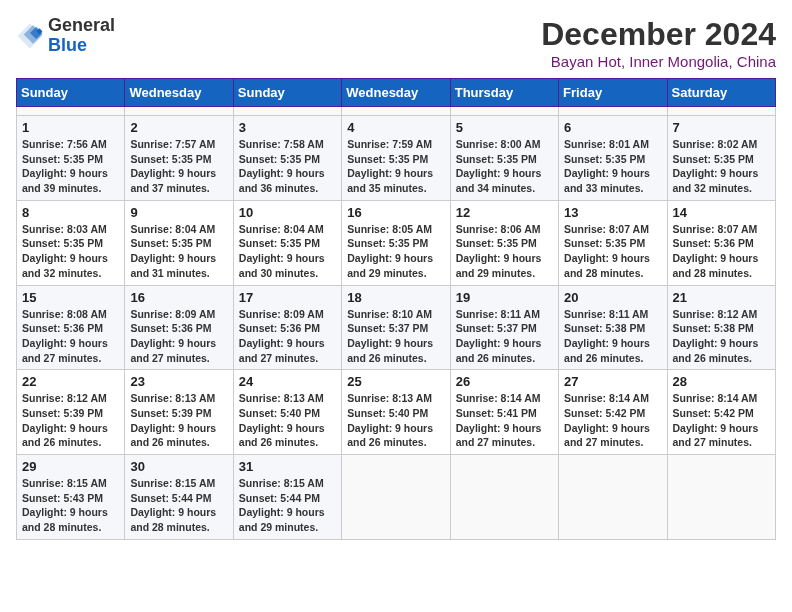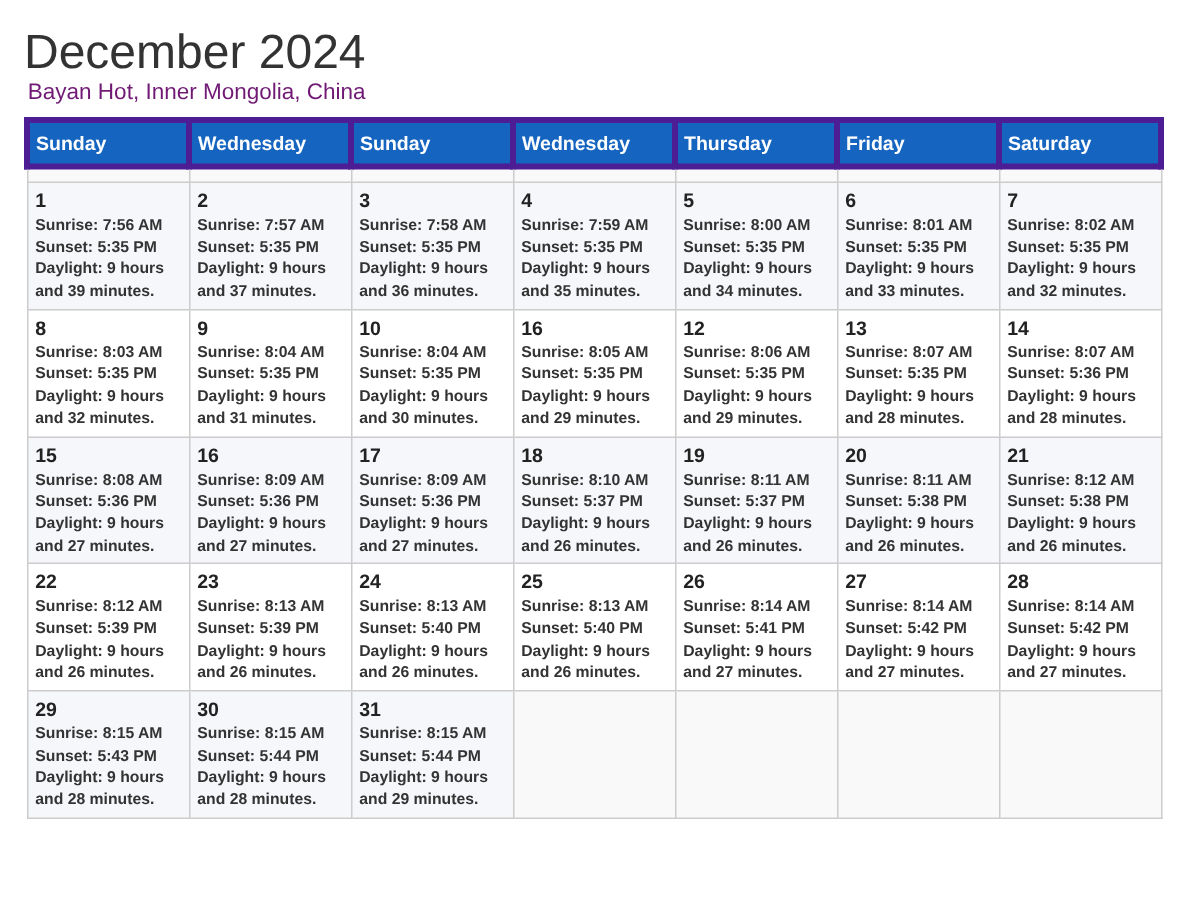--- a/index.html
+++ b/index.html
@@ -30,40 +30,40 @@
     .logo-blue { color: #1565c0; }
     .logo-icon {
       width: 28px;
       height: 28px;
     }
     .title-area {
       text-align: right;
     }
     .month-title {
       font-size: 32px;
-      font-weight: normal;
+      font-weight: bold;
       color: #333;
     }
     .location-title {
       font-size: 15px;
       color: #701a75;
     }
     .calendar {
       width: 100%;
       border-collapse: collapse;
       font-size: 11px;
     }
     .calendar th {
       background: #1565c0;
       color: #fff;
       padding: 6px 4px;
       text-align: left;
       font-size: 13px;
       font-weight: bold;
-      border: 4px solid #4c1d95;
+      border: 1px solid #4c1d95;
     }
     .calendar td {
       border: 1px solid #ccc;
       vertical-align: top;
       padding: 4px 5px;
       width: calc(100% / 7);
       background: #fff;
       min-height: 80px;
     }
     .calendar tr:nth-child(even) td {
@@ -83,20 +83,32 @@
       font-weight: bold;
     }
     .empty-cell {
       background: #f9f9f9 !important;
     }
   </style>
 </head>
 <body>
 
 <div class="header-area">
+  <div class="logo">
+    <svg class="logo-icon" viewBox="0 0 36 36">
+      <polygon points="18,2 34,18 18,34 2,18" fill="#1565c0" opacity="0.15"></polygon>
+      <polygon points="22,4 34,16 22,28 10,16" fill="#1565c0" opacity="0.4"></polygon>
+      <polygon points="26,6 34,14 26,22 18,14" fill="#1565c0" opacity="0.7"></polygon>
+      <polygon points="30,8 34,12 30,16 26,12" fill="#1565c0"></polygon>
+    </svg>
+    <div class="logo-text">
+      <span>General</span><br>
+      <span class="logo-blue">Blue</span>
+    </div>
+  </div>
   <div class="title-area">
     <div class="month-title">December 2024</div>
     <div class="location-title">Bayan Hot, Inner Mongolia, China</div>
   </div>
 </div>
 
 <table class="calendar">
   <thead>
     <tr>
       <th>Sunday</th>

